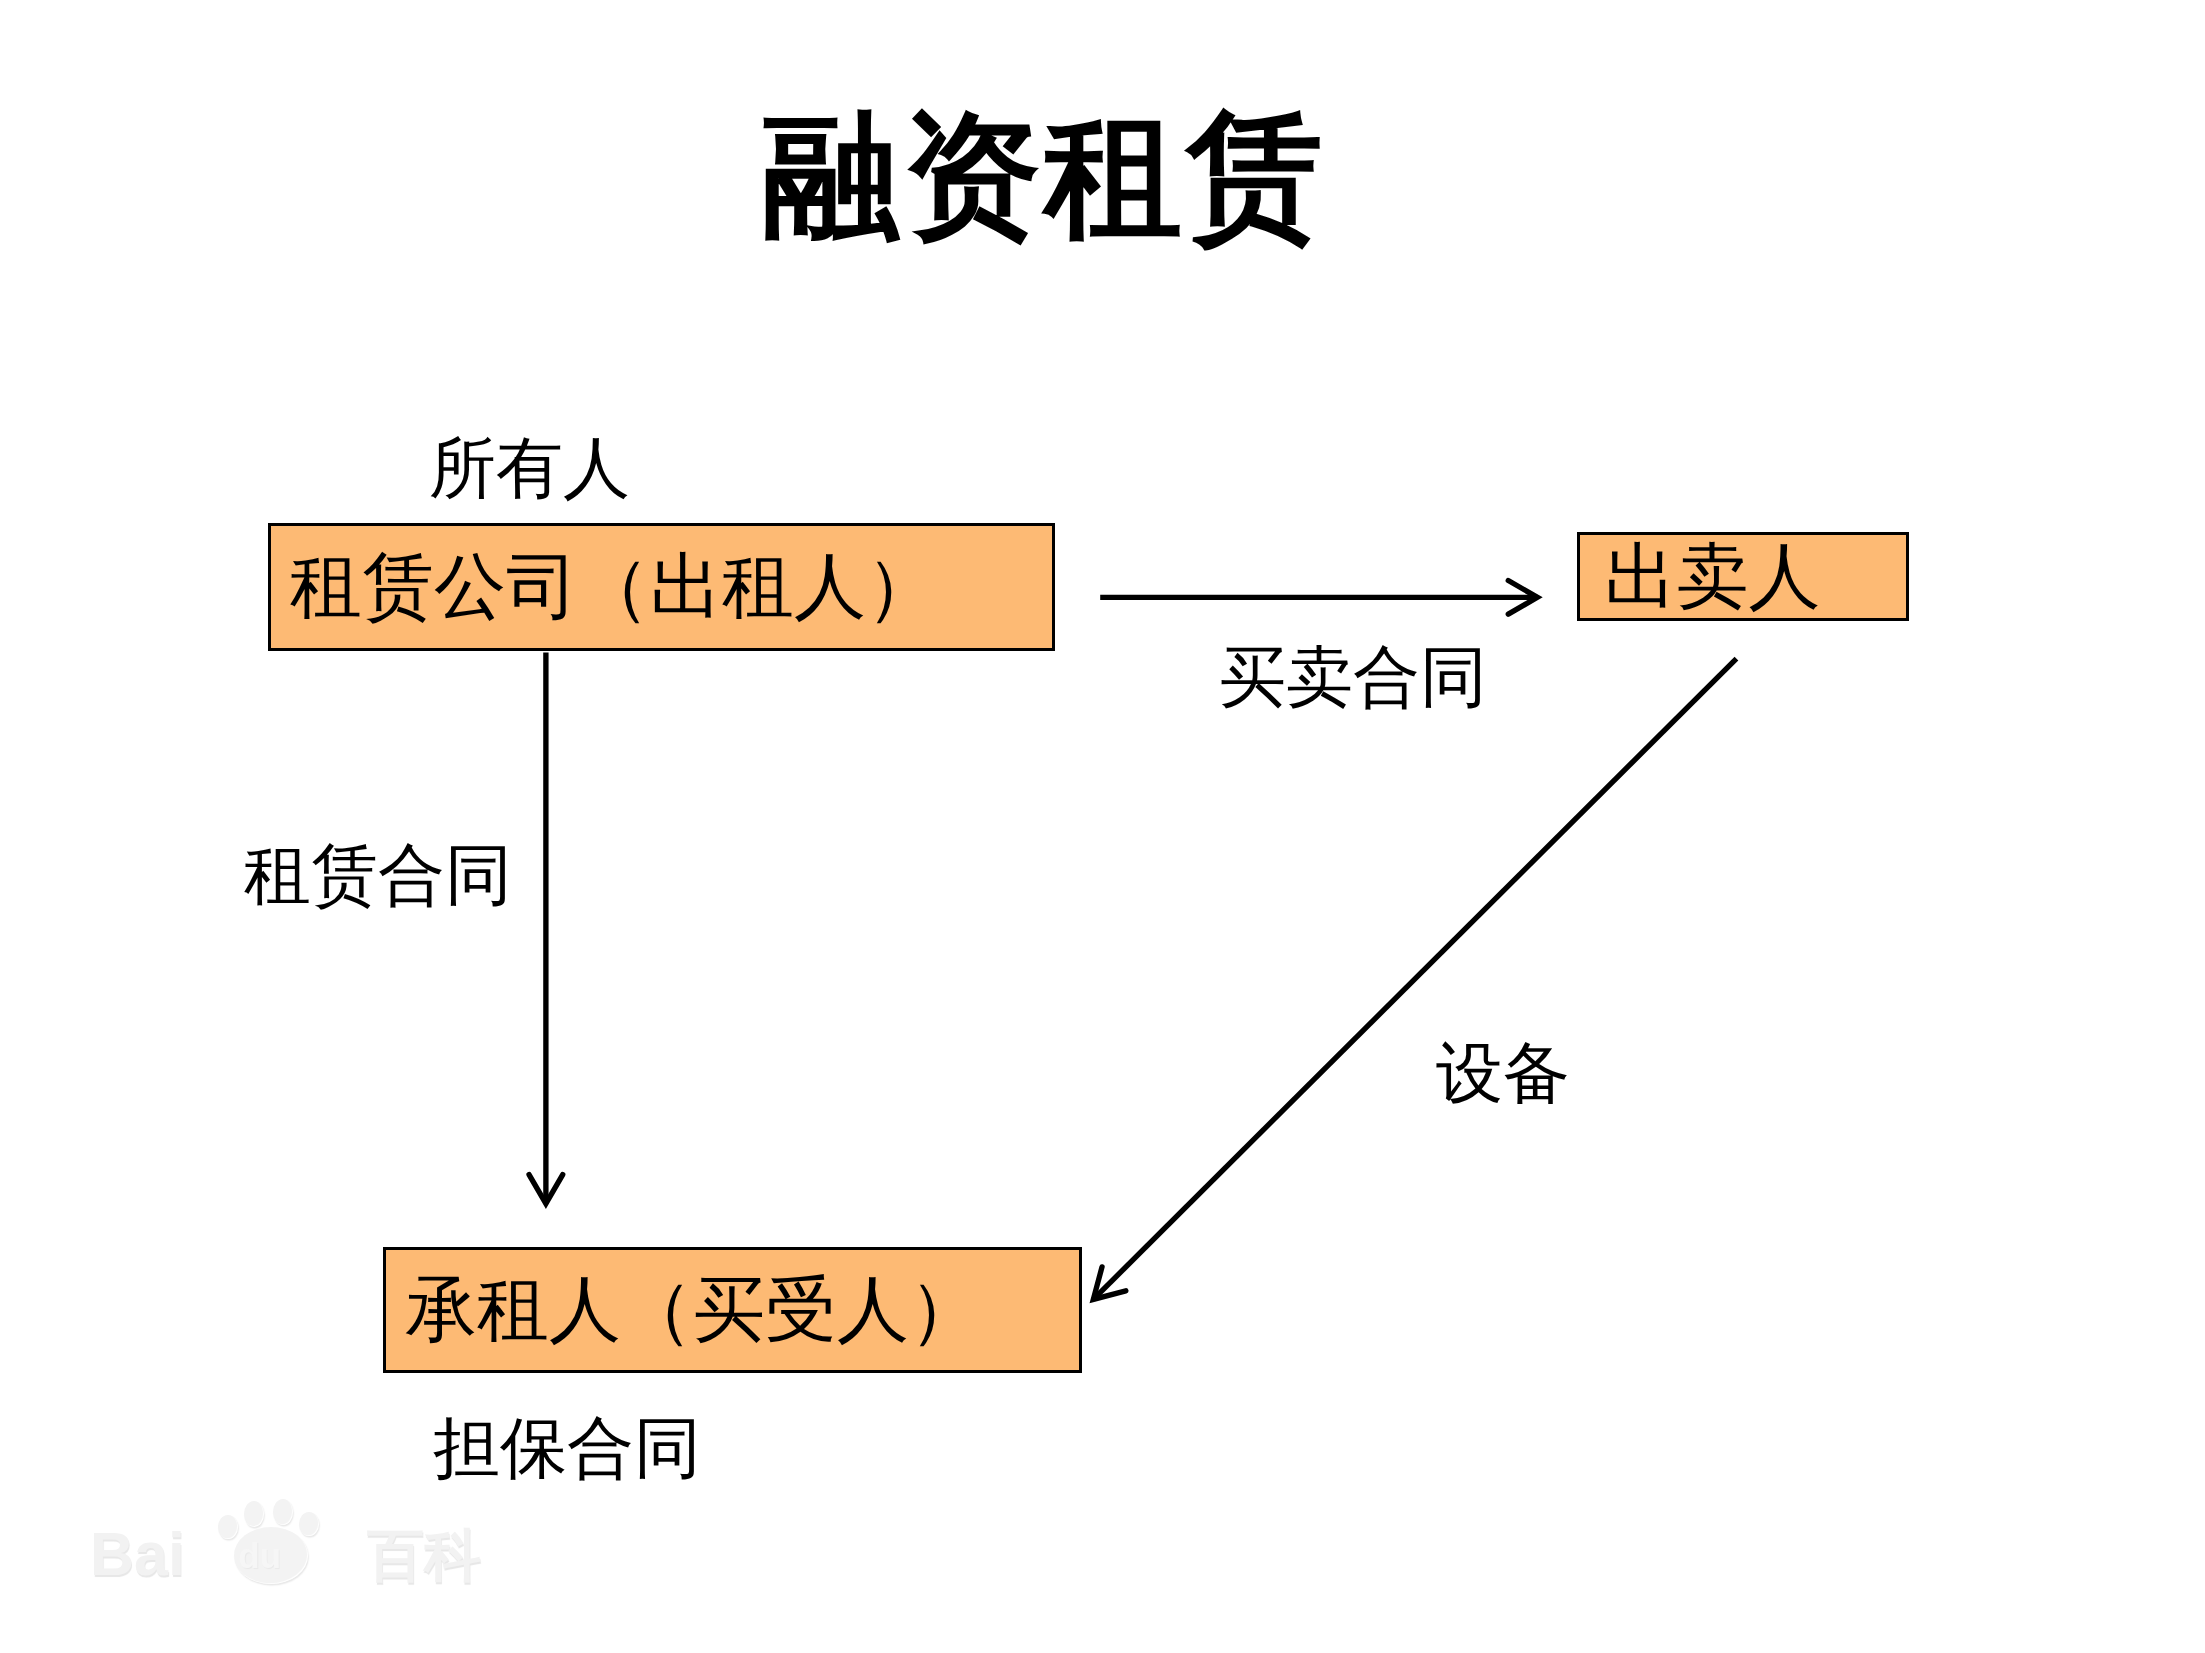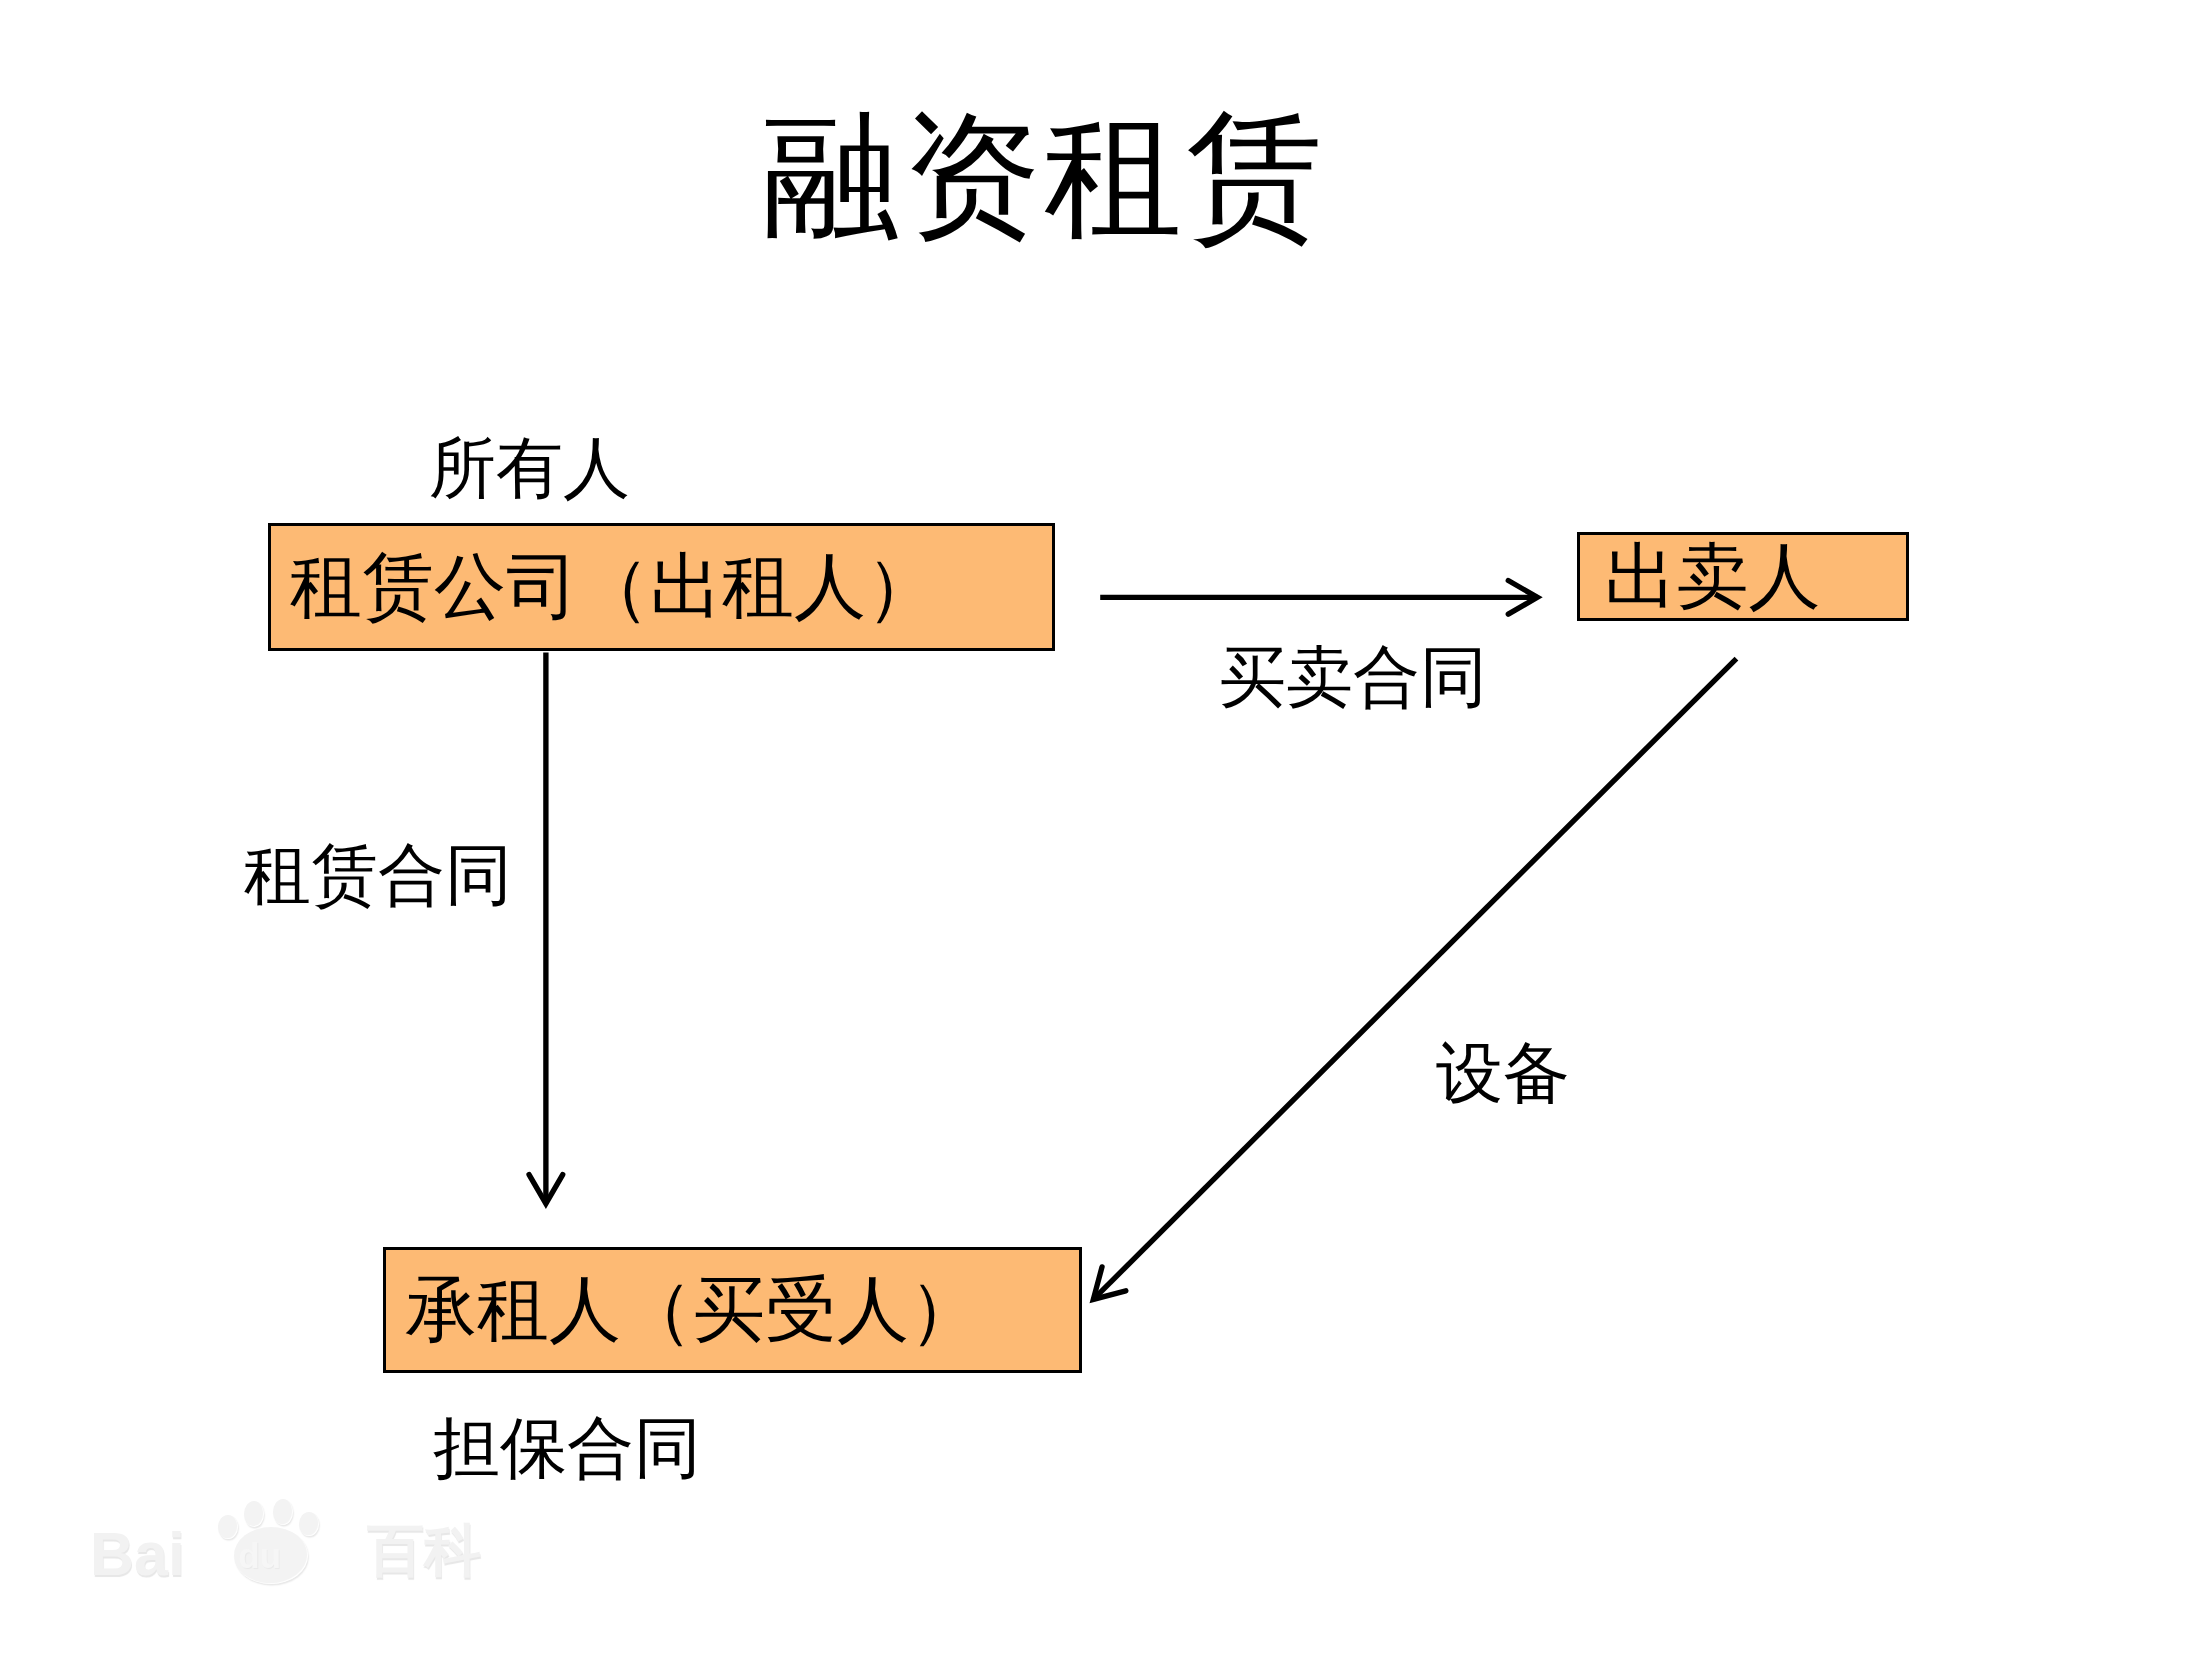--- a/index.html
+++ b/index.html
@@ -3,21 +3,21 @@
 <meta charset="utf-8">
 <style>
   html,body{margin:0;padding:0;background:#ffffff;}
   body{
     width:2205px;height:1654px;position:relative;overflow:hidden;
     font-family:"Liberation Serif","DejaVu Serif",serif;color:#000;
   }
   .abs{position:absolute;}
   
   .title{
-    left:762px;top:106px;font-size:138px;font-weight:normal;
+    left:762px;top:106px;font-size:138px;font-weight:bold;
     letter-spacing:3.1px;line-height:1.05;white-space:nowrap;
   }
   
   .node{
     box-sizing:border-box;border:3.8px solid #000;background:#fdba74;
     display:flex;align-items:center;white-space:nowrap;
     font-size:72px;line-height:1;
   }
   .node-lessor{left:268px;top:523px;width:787px;height:128px;padding-left:19px;}
   .node-seller{left:1577px;top:532px;width:332px;height:89px;padding-left:24.5px;}
@@ -34,21 +34,21 @@
   
   .watermark{
     left:90px;top:1507px;height:77px;display:flex;align-items:flex-end;
     font-family:"Liberation Sans","DejaVu Sans",sans-serif;font-weight:bold;
     color:#f2f2f2;
     gap:32px;
   }
   .wm-emboss{text-shadow:0.8px 1.5px 0.8px #e7e7e7, -0.8px -0.8px 0.8px #ffffff;}
   .wm-bai{font-size:61px;line-height:.95;}
   .wm-cjk{font-size:57px;line-height:1;margin-left:7.7px;
-          font-family:Liberation Mono, monospace;text-align:right;}
+          font-family:Liberation Sans, sans-serif;text-align:right;}
   .wm-paw{position:relative;width:115px;height:80px;margin-left:-4.6px;}
   .wm-paw i{position:absolute;background:#f3f3f3;border-radius:50%;
             box-shadow:0.8px 1.5px 1.5px #e7e7e7, inset -0.8px -0.8px 0.8px #ffffff;}
   .wm-pad{left:21.4px;top:23px;width:74px;height:57px;border-radius:48% 48% 46% 46%;}
   .wm-t1{left:6.1px;top:10.7px;width:20px;height:24.5px;}
   .wm-t2{left:32px;top:-3.1px;width:20px;height:26px;}
   .wm-t3{left:61px;top:-4.6px;width:20px;height:26px;}
   .wm-t4{left:87px;top:7.7px;width:20px;height:24.5px;}
   .wm-du{position:absolute;left:26px;top:32px;font-size:35px;color:#f6f6f6;
          text-shadow:0.8px 0.8px 0.8px #e9e9e9;}

